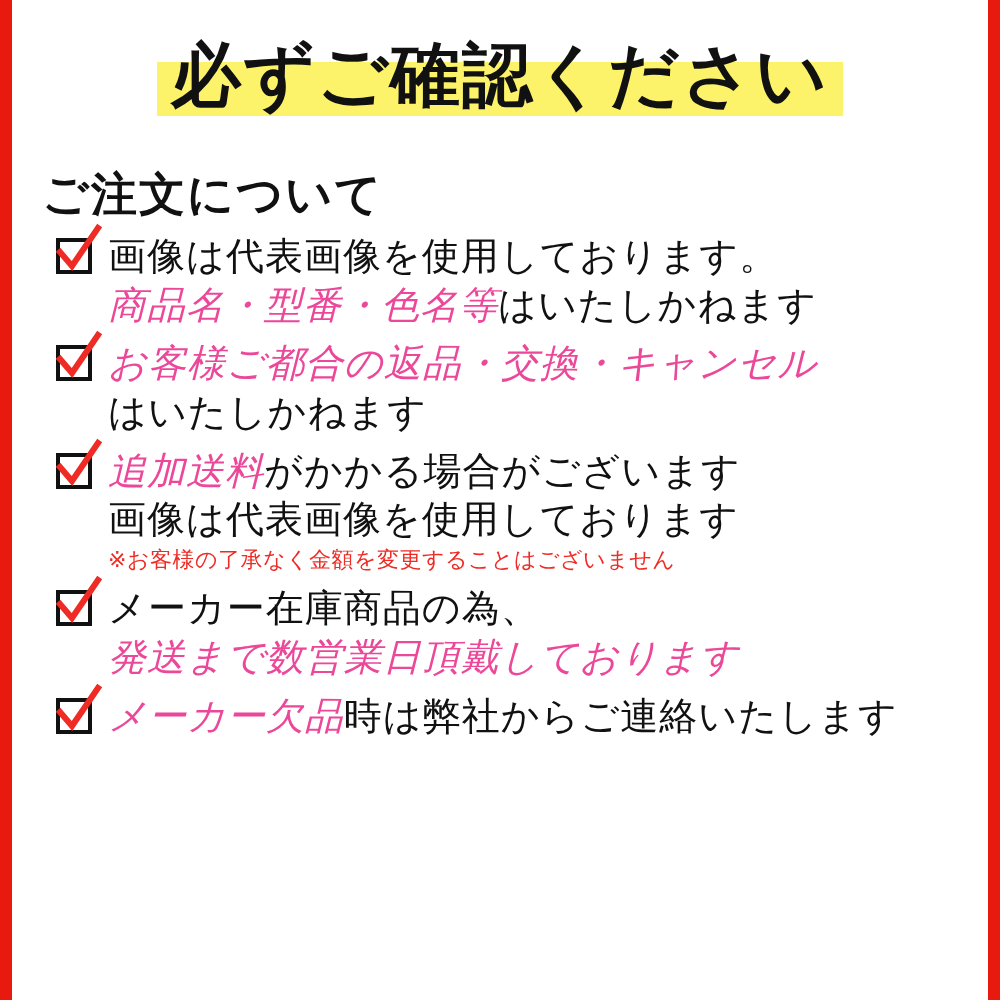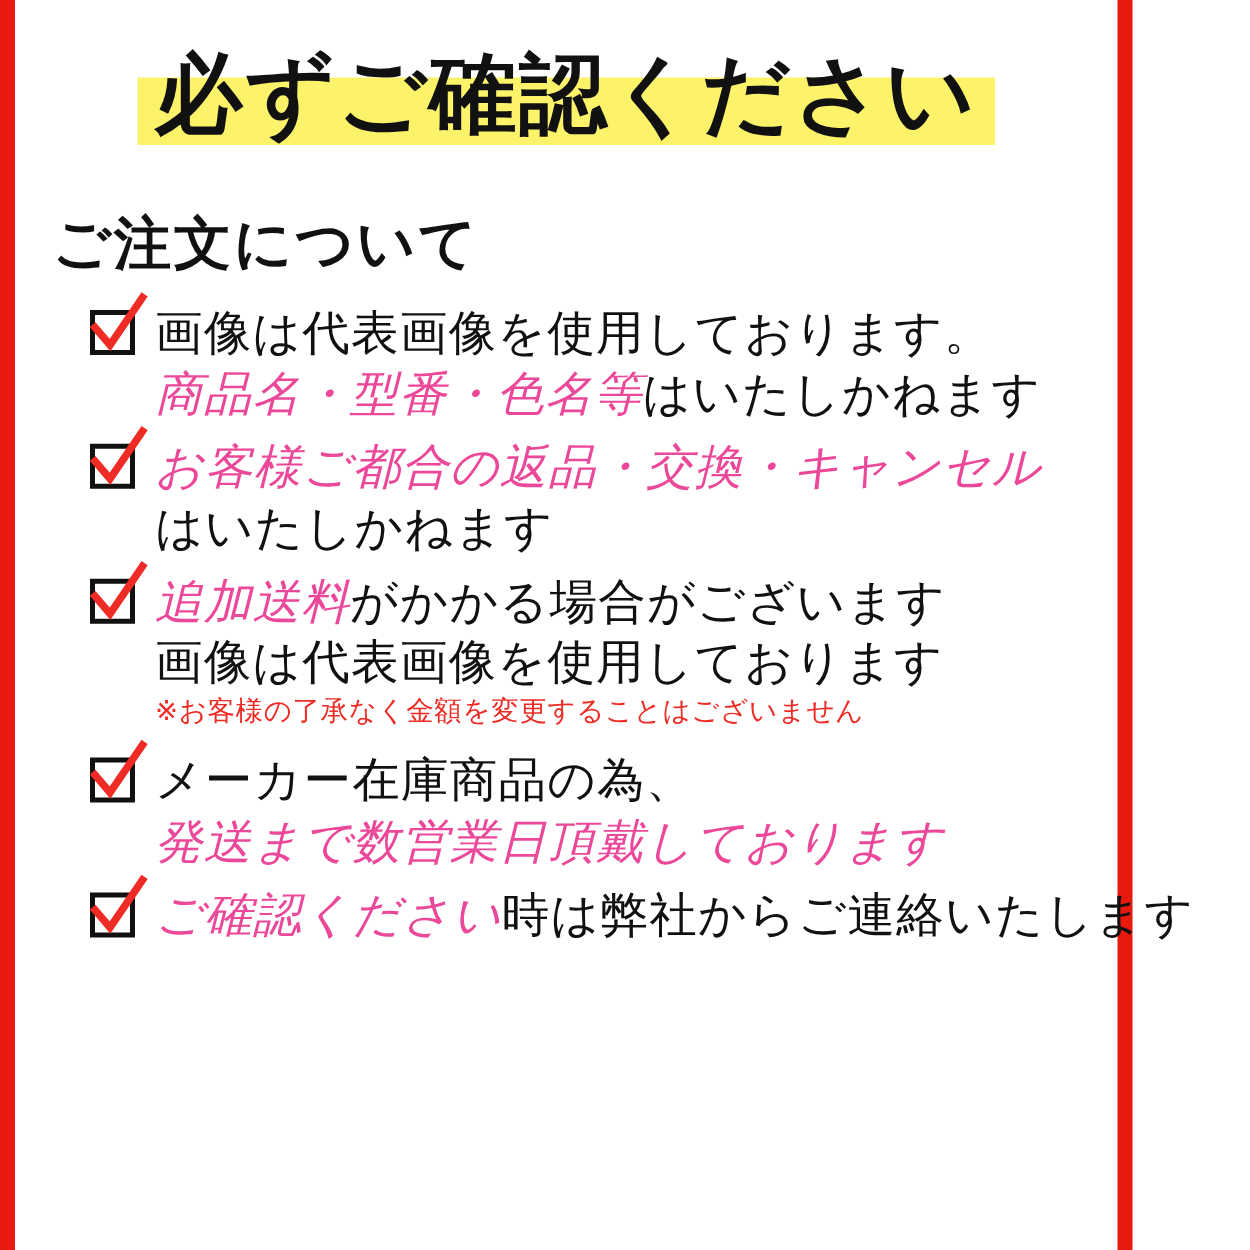--- a/index.html
+++ b/index.html
@@ -8,21 +8,21 @@
   }
   body {
     width: 1000px;
     height: 1000px;
     background: #ffffff;
     font-family: "DejaVu Sans", "Liberation Sans", sans-serif;
     overflow: hidden;
   }
   .page {
     position: relative;
-    width: 906px;
+    width: 1000px;
     height: 1000px;
     box-sizing: border-box;
     background: #ffffff;
   }
   
   .edge {
     position: absolute;
     top: 0;
     width: 12px;
     height: 1000px;
@@ -73,21 +73,21 @@
     font-size: 46px;
     font-weight: bold;
     color: #111111;
     letter-spacing: 2px;
     margin: 0 4px 6px 30px;
   }
   #section-orders .section-heading { margin-top: 44px; }
   #section-delivery .section-heading { margin-top: 26px; }
 
   .items {
-    margin: 16px;
+    margin: 0;
     padding: 0;
     list-style: none;
   }
   .item {
     position: relative;
     margin: 0 0 10px 0;
     padding-left: 96px;
     min-height: 54px;
   }
   .check {
@@ -208,21 +208,21 @@
           </div>
         </li>
 
         <li class="item">
           <span class="check">
             <svg viewBox="0 0 48 48" aria-hidden="true">
                 <polyline points="6,26 18,40 44,2" fill="none" stroke="#ee2b24" stroke-width="6" stroke-linecap="square"></polyline>
               </svg>
           </span>
           <div class="line">
-            <span class="seg-red">ご確認ください</span><span class="seg-black">時は弊社からご連絡いたします</span>
+            <span class="seg-red">メーカー欠品</span><span class="seg-black">時は弊社からご連絡いたします</span>
           </div>
         </li>
 
       </ul>
     </div>
 
   </div>
 </div>
 
 </body></html>

